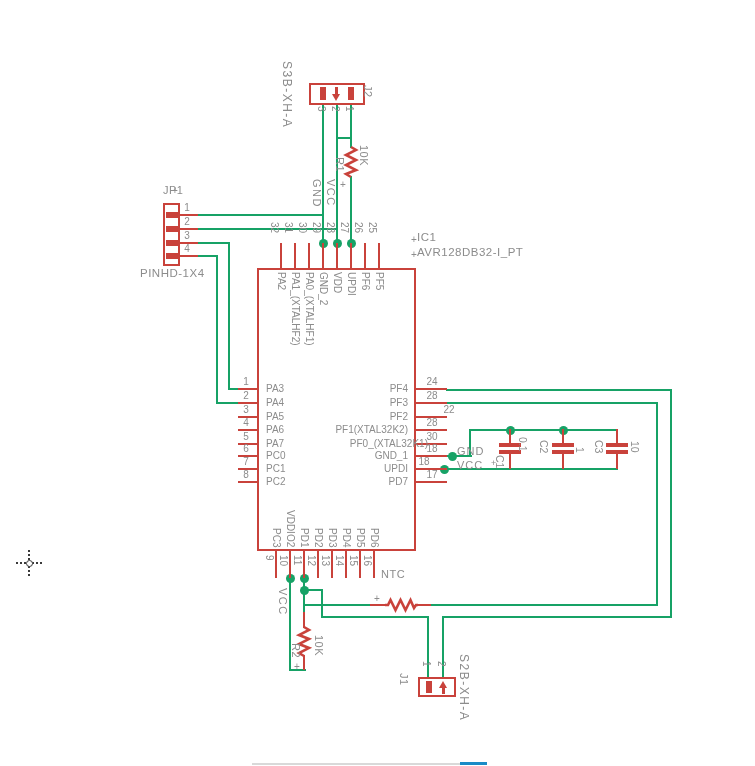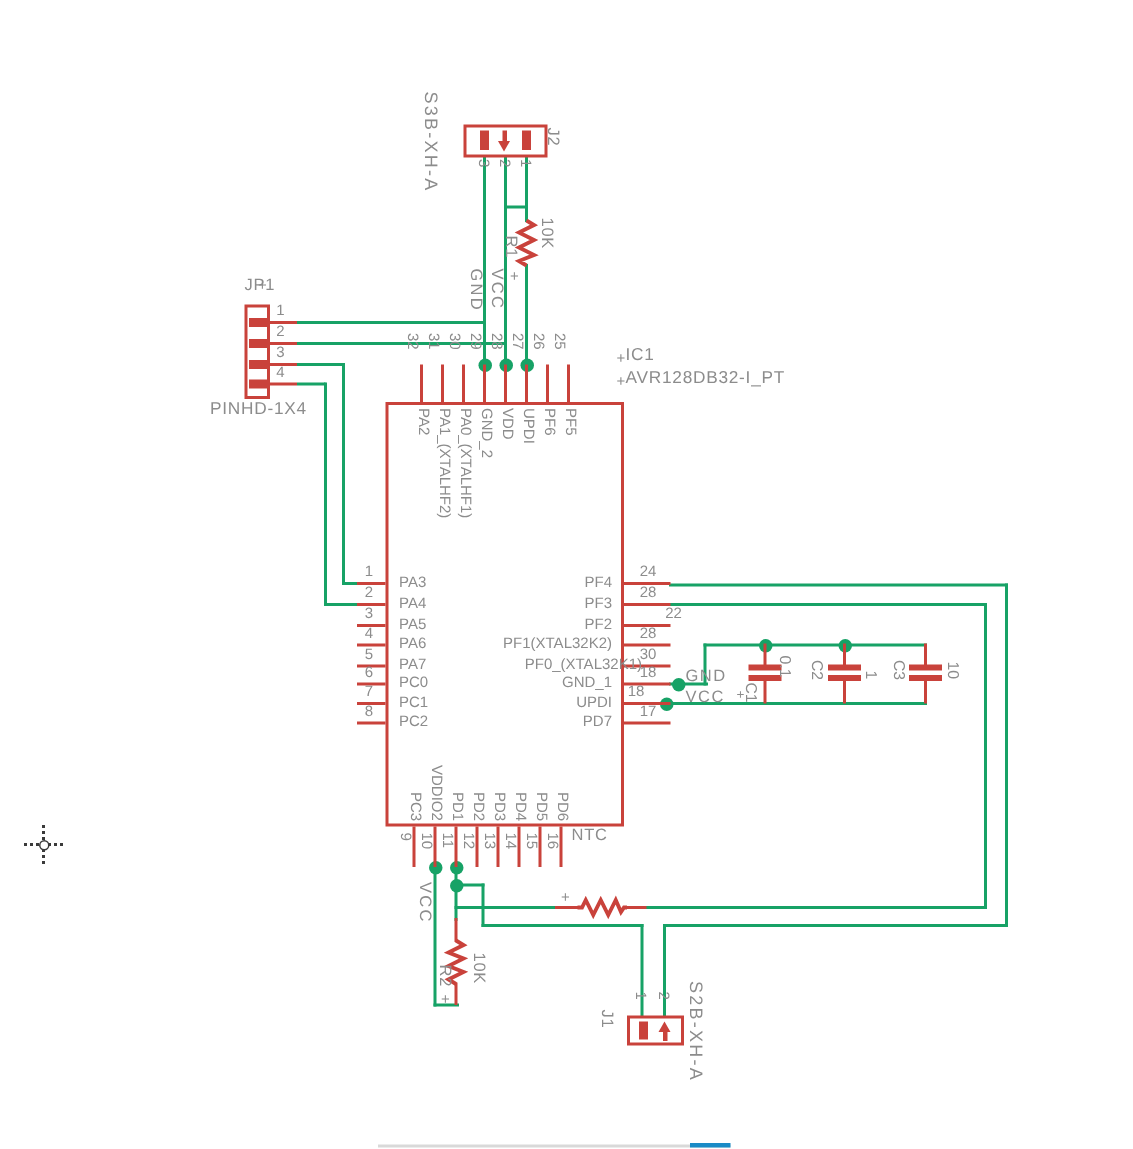--- a/index.html
+++ b/index.html
@@ -255,21 +255,21 @@
 
   <div class="t net" style="left:457px;top:446px;letter-spacing:1px">GND</div>
   <div class="t net" style="left:457px;top:460px;letter-spacing:1px">VCC</div>
 
   <div class="rs" style="left:370px;top:604px;width:16px;height:2px"></div>
   <svg style="left:385px;top:597px" width="33" height="16" viewBox="0 0 33 16">
     <polyline points="0,8 3,8 5.5,3 10.5,13 15.5,3 20.5,13 25.5,3 29,11 31,8 33,8" fill="none" stroke="var(--symbol)" stroke-width="2.6"></polyline>
   </svg>
   <div class="rs" style="left:417px;top:604px;width:14px;height:2px"></div>
   <span class="cross" style="left:374px;top:594px">+</span>
-  <div class="t l" style="left:381px;top:552px">NTC</div>
+  <div class="t l" style="left:381px;top:569px">NTC</div>
 
   <div class="rs" style="left:303px;top:612px;width:2px;height:16px"></div>
   <svg style="left:296px;top:627px" width="16" height="29" viewBox="0 0 16 29">
     <polyline points="8,0 13,3 3,8 13,12 3,17 13,21 3,26 8,29" fill="none" stroke="var(--symbol)" stroke-width="2.6"></polyline>
   </svg>
   <div class="rs" style="left:303px;top:655px;width:2px;height:15px"></div>
   <span class="cross" style="left:294px;top:662px">+</span>
   <div class="t v l" style="left:290px;top:643px">R2</div>
   <div class="t v l" style="left:313px;top:635px">10K</div>
   <div class="t v net" style="left:277px;top:588px">VCC</div>

